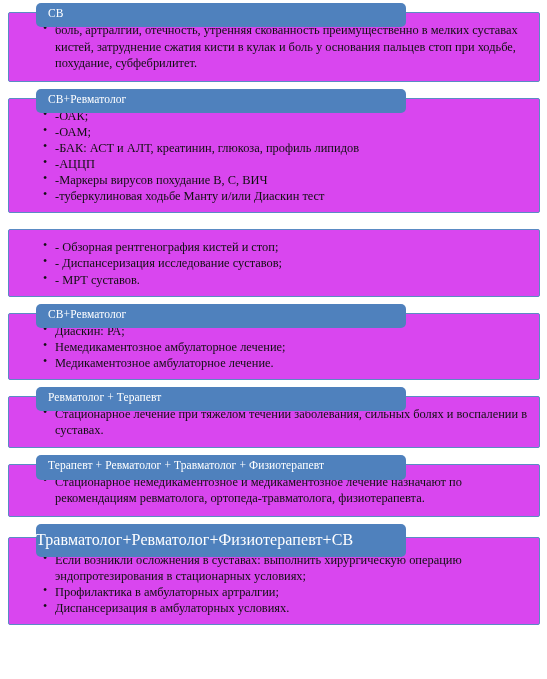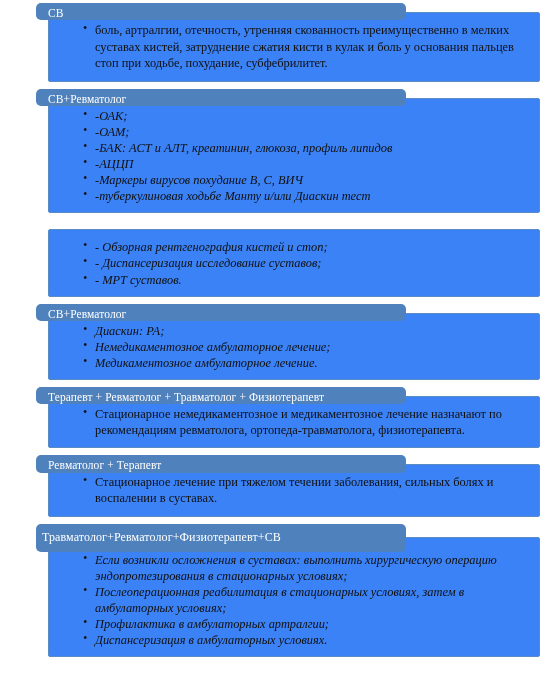--- a/index.html
+++ b/index.html
@@ -25,47 +25,46 @@
   
   .section {
     position: relative;
     margin: 0 7px 7px 8px;
     padding-top: 9px;   
   }
 
   .section-frame {
     border: 1.4px solid #5b8bc4;
     border-radius: 2px;
-    background: #3b82f6;
+    background: #d946ef;
     box-sizing: border-box;
     padding: 9px 10px 8px 10px;
     min-height: 10px;
-    margin-left: 40px;
   }
 
   .section-header {
     position: absolute;
     left: 28px;
     top: 0;
     width: 370px;
     box-sizing: border-box;
     background: #4f81bd;
     border-radius: 5px;
     color: #ffffff;
     font-size: 11.5px;
     line-height: 1.25;
-    padding: 3px 9px 0 12px;
+    padding: 3px 9px 7px 12px;
     letter-spacing: 0.1px;
     z-index: 3;
     white-space: nowrap;
     overflow: hidden;
   }
   .section.tall-header .section-header {
-    padding: 6px 9px 7px 6px;
-    font-size: 12px;
+    padding: 6px 9px 7px 0;
+    font-size: 16px;
   }
   .section.tall-header {
     padding-top: 13px;
   }
   .section.tall-header .section-frame {
     padding-top: 14px;
   }
 
   
   ul.bullets {
@@ -85,21 +84,20 @@
   ul.bullets > li:before {
     content: "\2022";
     position: absolute;
     left: 0;
     top: -1px;
     font-size: 12px;
     color: #101010;
   }
   ul.bullets.tight > li {
     margin-bottom: 0px;
-    font-style: italic;
   }
   
   .section:first-child ul.bullets > li {
     line-height: 1.33;
   }
 </style>
 </head>
 <body>
 
 <div id="sections">
@@ -137,39 +135,38 @@
       <div class="section-header">СВ+Ревматолог</div>
       <div class="section-frame">
         <ul class="bullets tight">
           <li>Диаскин: РА;</li>
           <li>Немедикаментозное амбулаторное лечение;</li>
           <li>Медикаментозное амбулаторное лечение.</li>
         </ul>
       </div>
     </div>
     <div class="section">
+      <div class="section-header">Ревматолог + Терапевт</div>
+      <div class="section-frame">
+        <ul class="bullets">
+          <li>Стационарное лечение при тяжелом течении заболевания, сильных болях и воспалении в суставах.</li>
+        </ul>
+      </div>
+    </div>
+    <div class="section">
       <div class="section-header">Терапевт + Ревматолог + Травматолог + Физиотерапевт</div>
       <div class="section-frame">
         <ul class="bullets">
           <li>Стационарное немедикаментозное и медикаментозное лечение назначают по рекомендациям ревматолога, ортопеда-травматолога, физиотерапевта.</li>
-        </ul>
-      </div>
-    </div>
-    <div class="section">
-      <div class="section-header">Ревматолог + Терапевт</div>
-      <div class="section-frame">
-        <ul class="bullets">
-          <li>Стационарное лечение при тяжелом течении заболевания, сильных болях и воспалении в суставах.</li>
         </ul>
       </div>
     </div>
     <div class="section tall-header">
       <div class="section-header">Травматолог+Ревматолог+Физиотерапевт+СВ</div>
       <div class="section-frame">
         <ul class="bullets tight">
           <li>Если возникли осложнения в суставах: выполнить хирургическую операцию эндопротезирования в стационарных условиях;</li>
-          <li>Послеоперационная реабилитация в стационарных условиях, затем в амбулаторных условиях;</li>
           <li>Профилактика в амбулаторных артралгии;</li>
           <li>Диспансеризация в амбулаторных условиях.</li>
         </ul>
       </div>
     </div>
   </div>
 
 </body></html>

